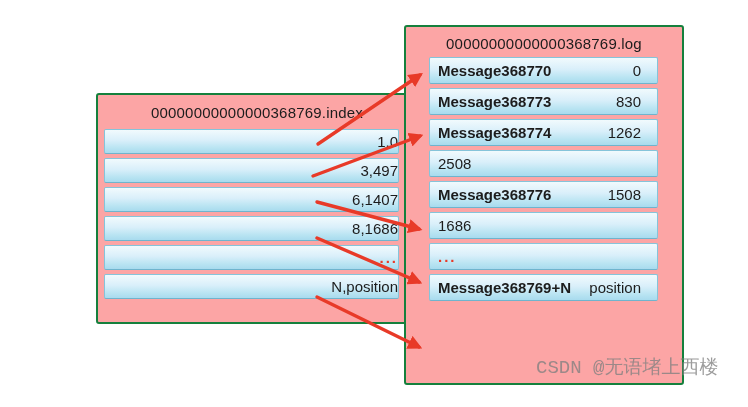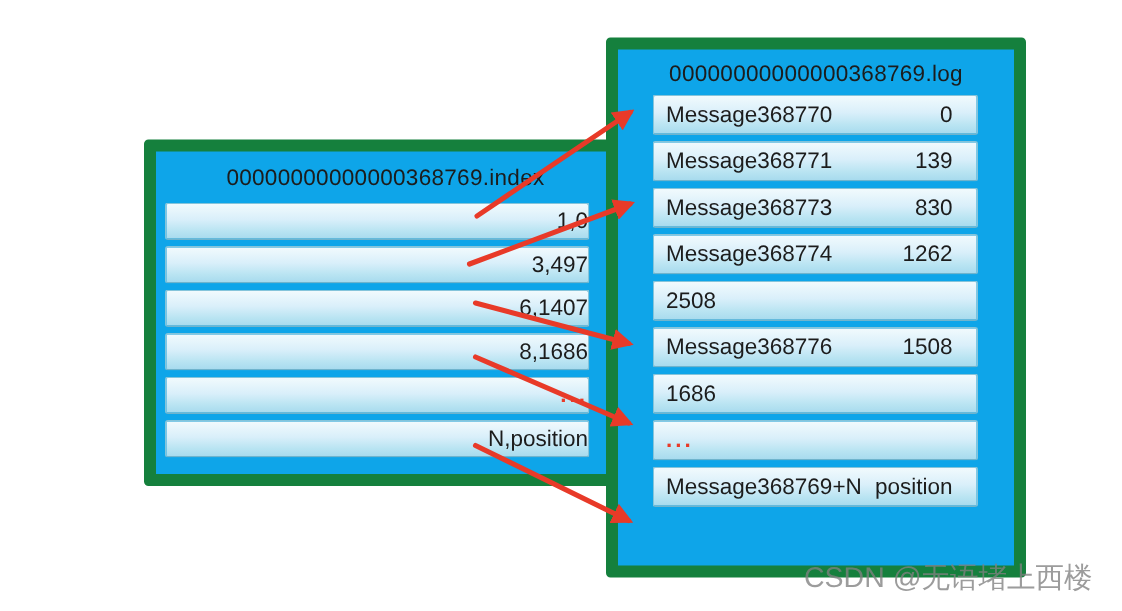--- a/index.html
+++ b/index.html
@@ -7,22 +7,22 @@
   body { font-family: "Liberation Sans", sans-serif; }
   .canvas {
     position: relative;
     width: 748px;
     height: 407px;
     background: #ffffff;
     overflow: hidden;
   }
   .file-box {
     position: absolute;
-    background: #0ea5e9;
-    border: 8px solid #15803d;
+    background: #fca5a5;
+    border: 2px solid #15803d;
     border-radius: 3px;
   }
   .index-box { left: 60px; top: 93px; width: 322px; height: 231px; margin-left: 36px; }
   .log-box   { left: 404px; top: 25px; width: 280px; height: 360px; }
   .box-title {
     position: absolute;
     left: 0; right: 0;
     text-align: center;
     font-size: 15px;
     color: #1c1c1c;
@@ -50,37 +50,38 @@
     text-align: right;
   }
   .log-row {
     height: 27px;
     margin-bottom: 4px;
     padding: 0 16px 0 8px;
     display: flex;
     justify-content: space-between;
     align-items: center;
   }
-  .log-row .msg-label { white-space: nowrap; }
+  .log-row .msg-label { white-space: nowrap; font-weight: bold; }
   .log-row .msg-pos { white-space: nowrap; }
   .dots-row { color: #e83a28; font-weight: 700; letter-spacing: 2px; }
   .arrow-layer {
     position: absolute;
     left: 0; top: 0;
     width: 748px; height: 407px;
     pointer-events: none;
   }
   .watermark {
     position: absolute;
     left: 536px;
-    top: 372px;
+    top: 354px;
     font-size: 19px;
     color: rgba(128, 128, 128, 0.78);
     white-space: nowrap;
     z-index: 5;
+    font-family: Liberation Mono, monospace;
   }
 </style>
 </head>
 <body>
 
 <div class="canvas">
 
   <div class="file-box index-box">
     <div class="box-title">00000000000000368769.index</div>
     <div class="rows index-rows">
@@ -92,24 +93,20 @@
       <div class="row index-row">N,position</div>
     </div>
   </div>
 
   <div class="file-box log-box">
     <div class="box-title">00000000000000368769.log</div>
     <div class="rows log-rows">
       <div class="row log-row">
         <span class="msg-label">Message368770</span>
         <span class="msg-pos">0</span>
-      </div>
-      <div class="row log-row">
-        <span class="msg-label">Message368771</span>
-        <span class="msg-pos">139</span>
       </div>
       <div class="row log-row">
         <span class="msg-label">Message368773</span>
         <span class="msg-pos">830</span>
       </div>
       <div class="row log-row">
         <span class="msg-label">Message368774</span>
         <span class="msg-pos">1262</span>
       </div>
       <div class="row log-row">

